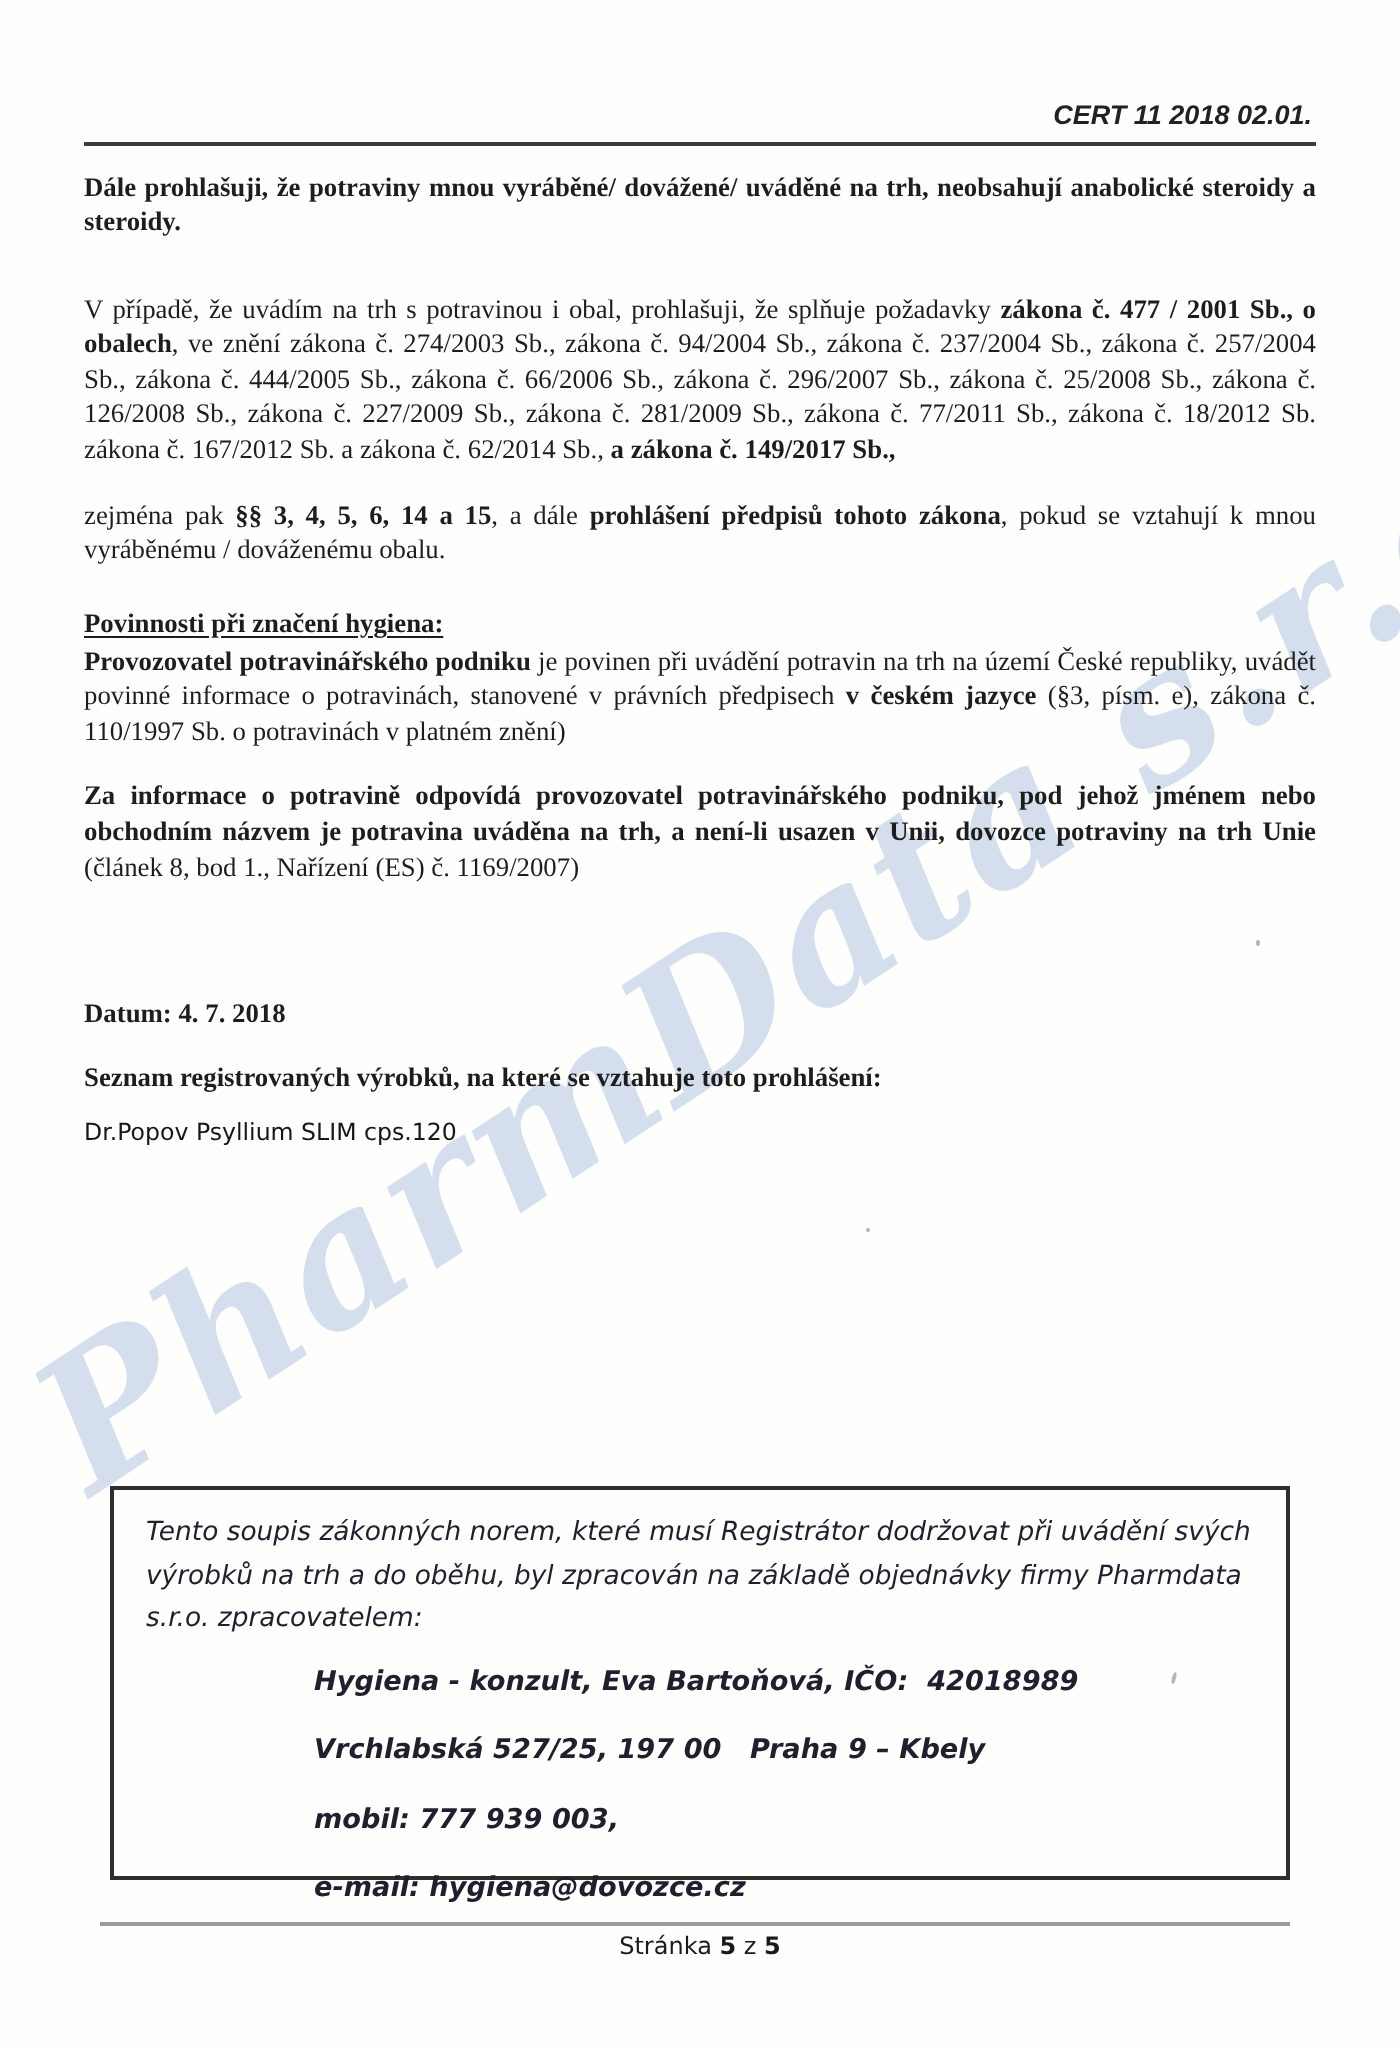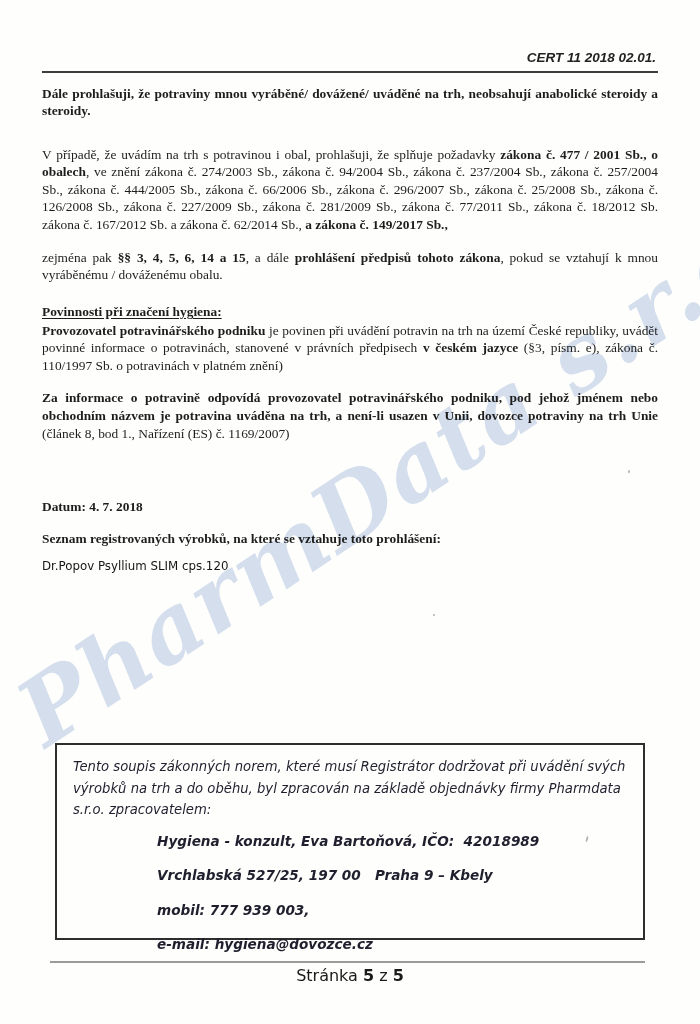--- a/index.html
+++ b/index.html
@@ -76,21 +76,21 @@
   .box-contacts{margin:10px 0 0 100px;font-weight:bold;font-size:13.6px;}
   .box-contacts .cline{margin-bottom:14.5px;white-space:pre-wrap;line-height:20px;}
   .foot-rule{
     position:absolute;left:50px;top:961px;width:595px;
     border-top:2px solid #9b9b9b;
   }
   .foot-text{
     position:absolute;left:0;top:966px;width:700px;
     text-align:center;
     font-family:"DejaVu Sans", sans-serif;
-    font-size:16px;color:#1a1a1a;
+    font-size:12px;color:#1a1a1a;
   }
   .speck{position:absolute;background:#6b6b6b;border-radius:50%;opacity:.5;}
   .sp1{left:628px;top:470px;width:2px;height:3px;}
   .sp2{left:586px;top:836px;width:2px;height:6px;transform:rotate(15deg);}
   .sp3{left:433px;top:614px;width:2px;height:2px;}
 </style>
 </head>
 <body>
 
 <div class="page">

